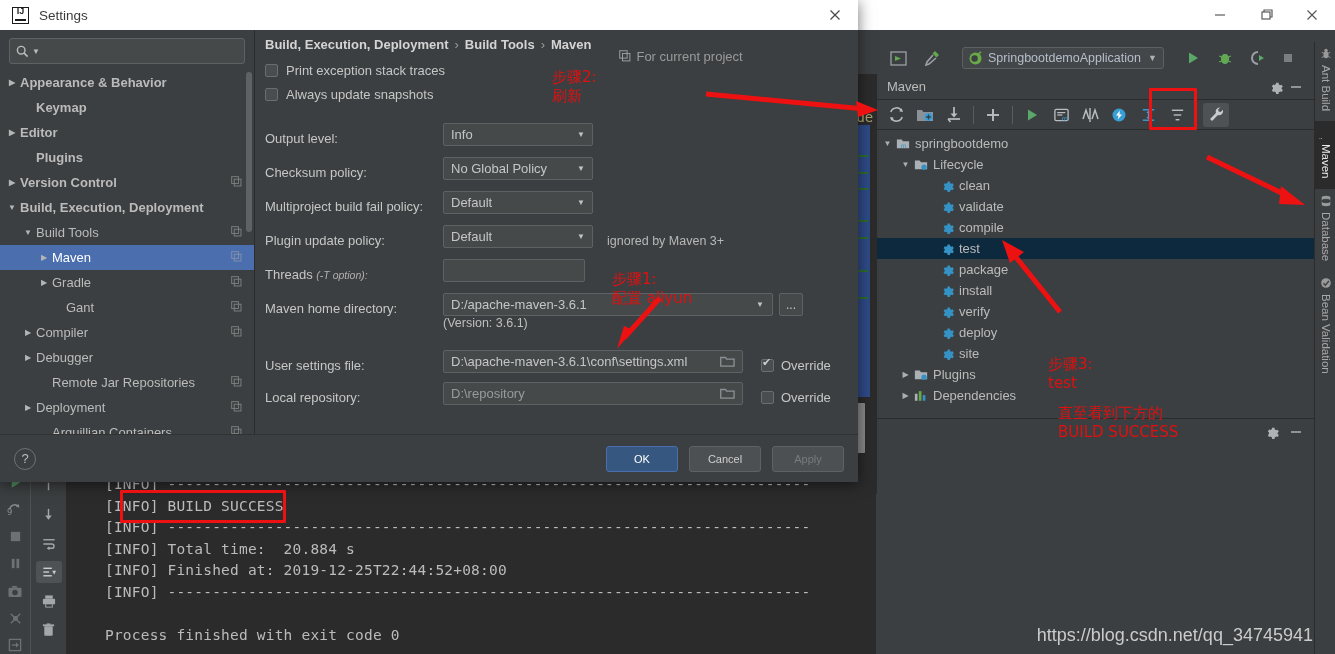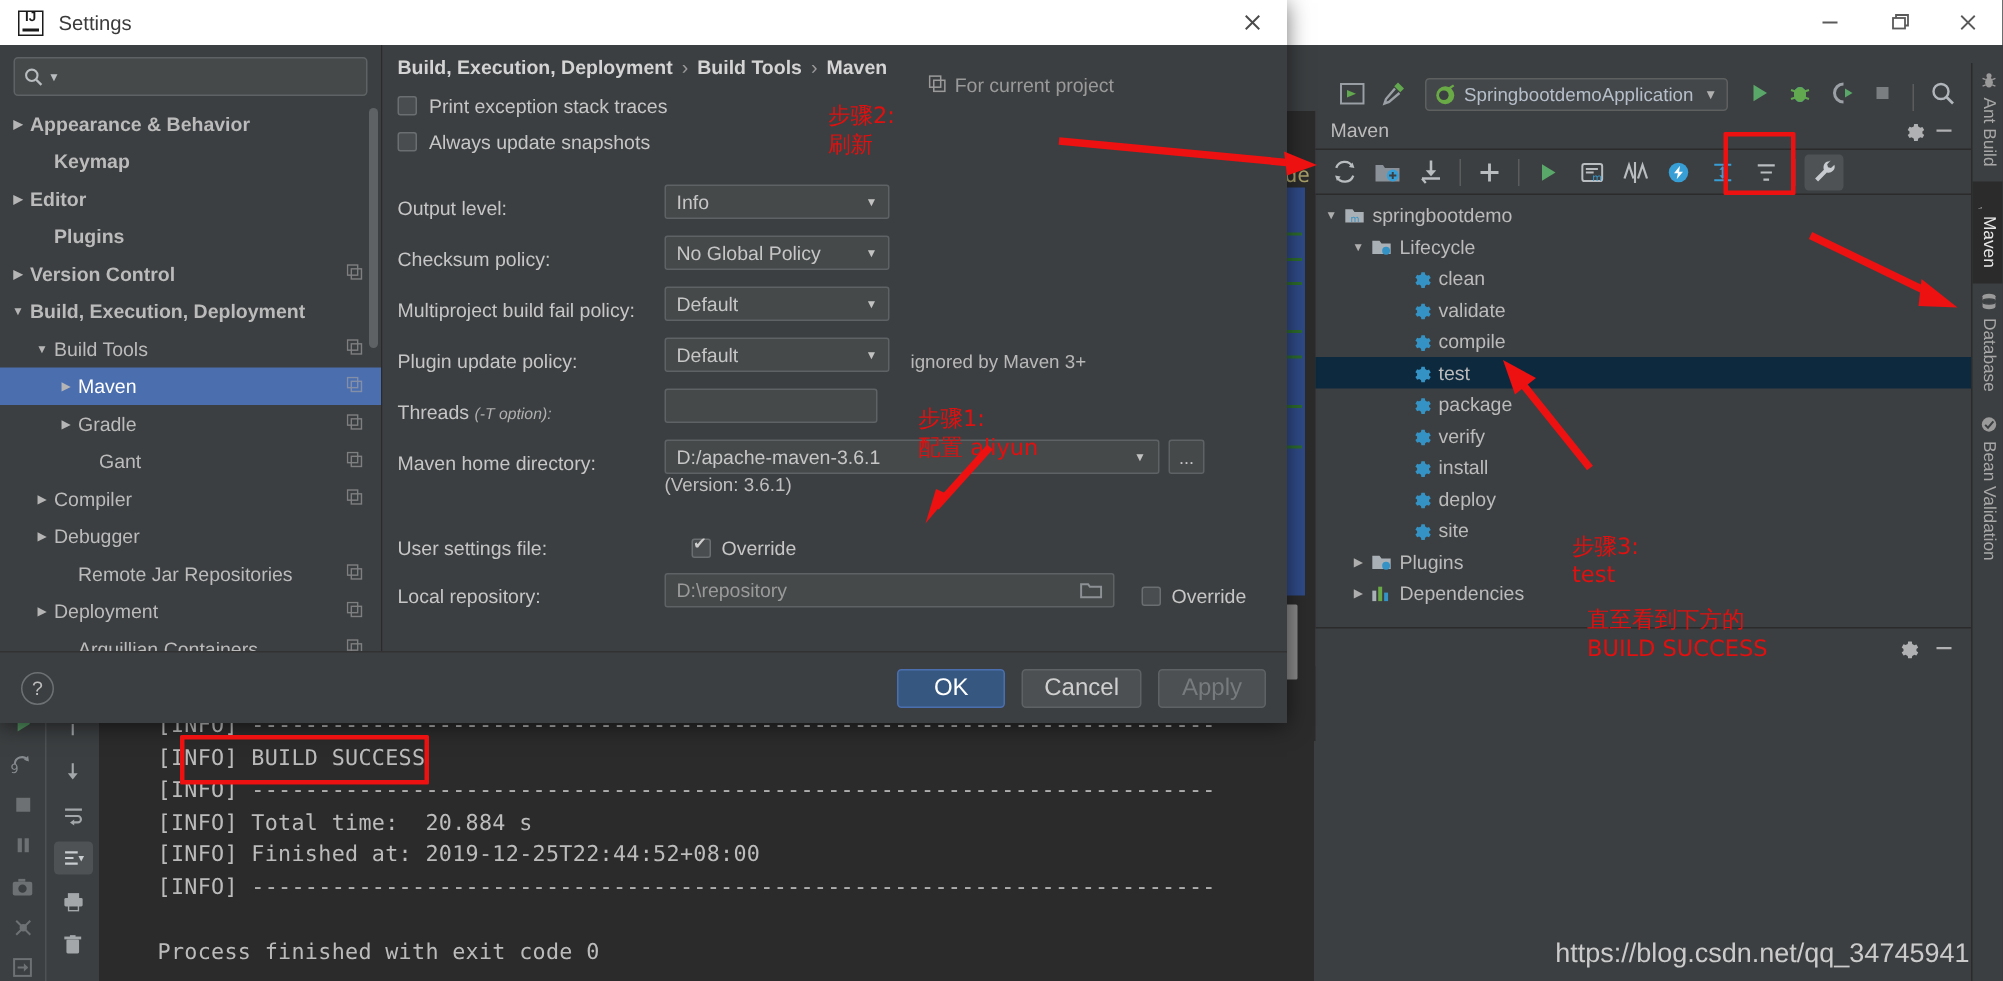--- a/index.html
+++ b/index.html
@@ -29,21 +29,21 @@
   .win-btn svg { display:block; }
 
   .ide-menustrip {
     position: absolute; left: 876px; top: 30px; width: 459px; height: 12px;
     background: #3c3f41;
   }
 
   .ide-toolbar {
     position: absolute; left: 876px; top: 42px; width: 459px; height: 32px;
     background: #3c3f41;
-    display: flex; align-items: flex-end; gap: 4px;
+    display: flex; align-items: center; gap: 16px;
     padding-left: 14px;
   }
   .tb-icon {
     width: 24px; height: 24px; display: flex; align-items: center; justify-content: center;
     border-radius: 3px;
   }
   .runconfig {
     display: flex; align-items: center; gap: 5px;
     height: 22px; padding: 0 6px 0 5px;
     border: 1px solid #5e6060; border-radius: 3px;
@@ -273,21 +273,21 @@
     background: #3c3f41; border-top: 1px solid #323232;
     display: flex; align-items: center; padding: 0 14px;
   }
   .help-btn {
     width: 22px; height: 22px; border-radius: 50%; border: 1px solid #6e7173;
     display: flex; align-items: center; justify-content: center;
     color: #bdbdbd; font-size: 13px;
   }
   .btns { margin-left: auto; display: flex; gap: 11px; }
   .btn {
-    min-width: 72px; height: 26px; border-radius: 3px; font-size: 16px;
+    min-width: 72px; height: 26px; border-radius: 3px; font-size: 11px;
     display: flex; align-items: center; justify-content: center;
     border: 1px solid #5e6264; background: #4c5052; color: #cfcfcf; padding: 0 14px;
   }
   .btn.primary { background: #365880; border-color: #4b6eaf; color: #ffffff; }
   .btn.disabled { color: #777b7d; }
 
   
   .anno {
     position: absolute; color: #e01010; font-size: 14px; line-height: 17px;
     font-family: "DejaVu Sans", sans-serif; white-space: pre;
@@ -577,30 +577,30 @@
           </span>
           <span class="tree-label">package</span>
         </div>
         <div class="tree-row ind3">
           <span class="arrow blank"></span>
           <span class="tree-ico">
             <svg width="13" height="13" viewBox="0 0 16 16">
               <path d="M8 5.2a2.8 2.8 0 100 5.6 2.8 2.8 0 000-5.6zm6.4 3.6l1.4-1.1-1.4-2.4-1.7.6a6.3 6.3 0 00-1.5-.9L10.9 3H8.1l-.3 1.9a6.3 6.3 0 00-1.5.9l-1.7-.6-1.4 2.4 1.4 1.1a6 6 0 000 1.6l-1.4 1.1 1.4 2.4 1.7-.6c.46.37.97.68 1.5.9L8.1 16h2.8l.3-1.9c.53-.22 1.04-.53 1.5-.9l1.7.6 1.4-2.4-1.4-1.1c.05-.53.05-1.07 0-1.6z" fill="#3592c4"></path>
             </svg>
           </span>
-          <span class="tree-label">verify</span>
+          <span class="tree-label">install</span>
         </div>
         <div class="tree-row ind3">
           <span class="arrow blank"></span>
           <span class="tree-ico">
             <svg width="13" height="13" viewBox="0 0 16 16">
               <path d="M8 5.2a2.8 2.8 0 100 5.6 2.8 2.8 0 000-5.6zm6.4 3.6l1.4-1.1-1.4-2.4-1.7.6a6.3 6.3 0 00-1.5-.9L10.9 3H8.1l-.3 1.9a6.3 6.3 0 00-1.5.9l-1.7-.6-1.4 2.4 1.4 1.1a6 6 0 000 1.6l-1.4 1.1 1.4 2.4 1.7-.6c.46.37.97.68 1.5.9L8.1 16h2.8l.3-1.9c.53-.22 1.04-.53 1.5-.9l1.7.6 1.4-2.4-1.4-1.1c.05-.53.05-1.07 0-1.6z" fill="#3592c4"></path>
             </svg>
           </span>
-          <span class="tree-label">install</span>
+          <span class="tree-label">verify</span>
         </div>
         <div class="tree-row ind3">
           <span class="arrow blank"></span>
           <span class="tree-ico">
             <svg width="13" height="13" viewBox="0 0 16 16">
               <path d="M8 5.2a2.8 2.8 0 100 5.6 2.8 2.8 0 000-5.6zm6.4 3.6l1.4-1.1-1.4-2.4-1.7.6a6.3 6.3 0 00-1.5-.9L10.9 3H8.1l-.3 1.9a6.3 6.3 0 00-1.5.9l-1.7-.6-1.4 2.4 1.4 1.1a6 6 0 000 1.6l-1.4 1.1 1.4 2.4 1.7-.6c.46.37.97.68 1.5.9L8.1 16h2.8l.3-1.9c.53-.22 1.04-.53 1.5-.9l1.7.6 1.4-2.4-1.4-1.1c.05-.53.05-1.07 0-1.6z" fill="#3592c4"></path>
             </svg>
           </span>
           <span class="tree-label">deploy</span>
         </div>
@@ -975,20 +975,28 @@
               <span>D:/apache-maven-3.6.1</span>
               <span class="arr">▼</span>
             </span>
             <span class="ellipsis-btn">...</span>
           </div>
 
           <div class="version-note">(Version: 3.6.1)</div>
 
           <div class="field-row" style="height:32px">
             <span class="field-label">User settings file:</span>
+            <span class="pathfield" style="width:300px">
+              <span>D:\apache-maven-3.6.1\conf\settings.xml</span>
+              <span class="folder">
+                <svg width="15" height="13" viewBox="0 0 16 13">
+                    <path d="M0.8 2.2h5l1.2 1.8H15v7.5H0.8z" fill="none" stroke="#8d9195" stroke-width="1.4"></path>
+                  </svg>
+              </span>
+            </span>
             <span class="override">
               <span class="cbox checked"></span>
               <span>Override</span>
             </span>
           </div>
 
           <div class="field-row" style="height:32px">
             <span class="field-label">Local repository:</span>
             <span class="pathfield dim" style="width:300px">
               <span>D:\repository</span>

